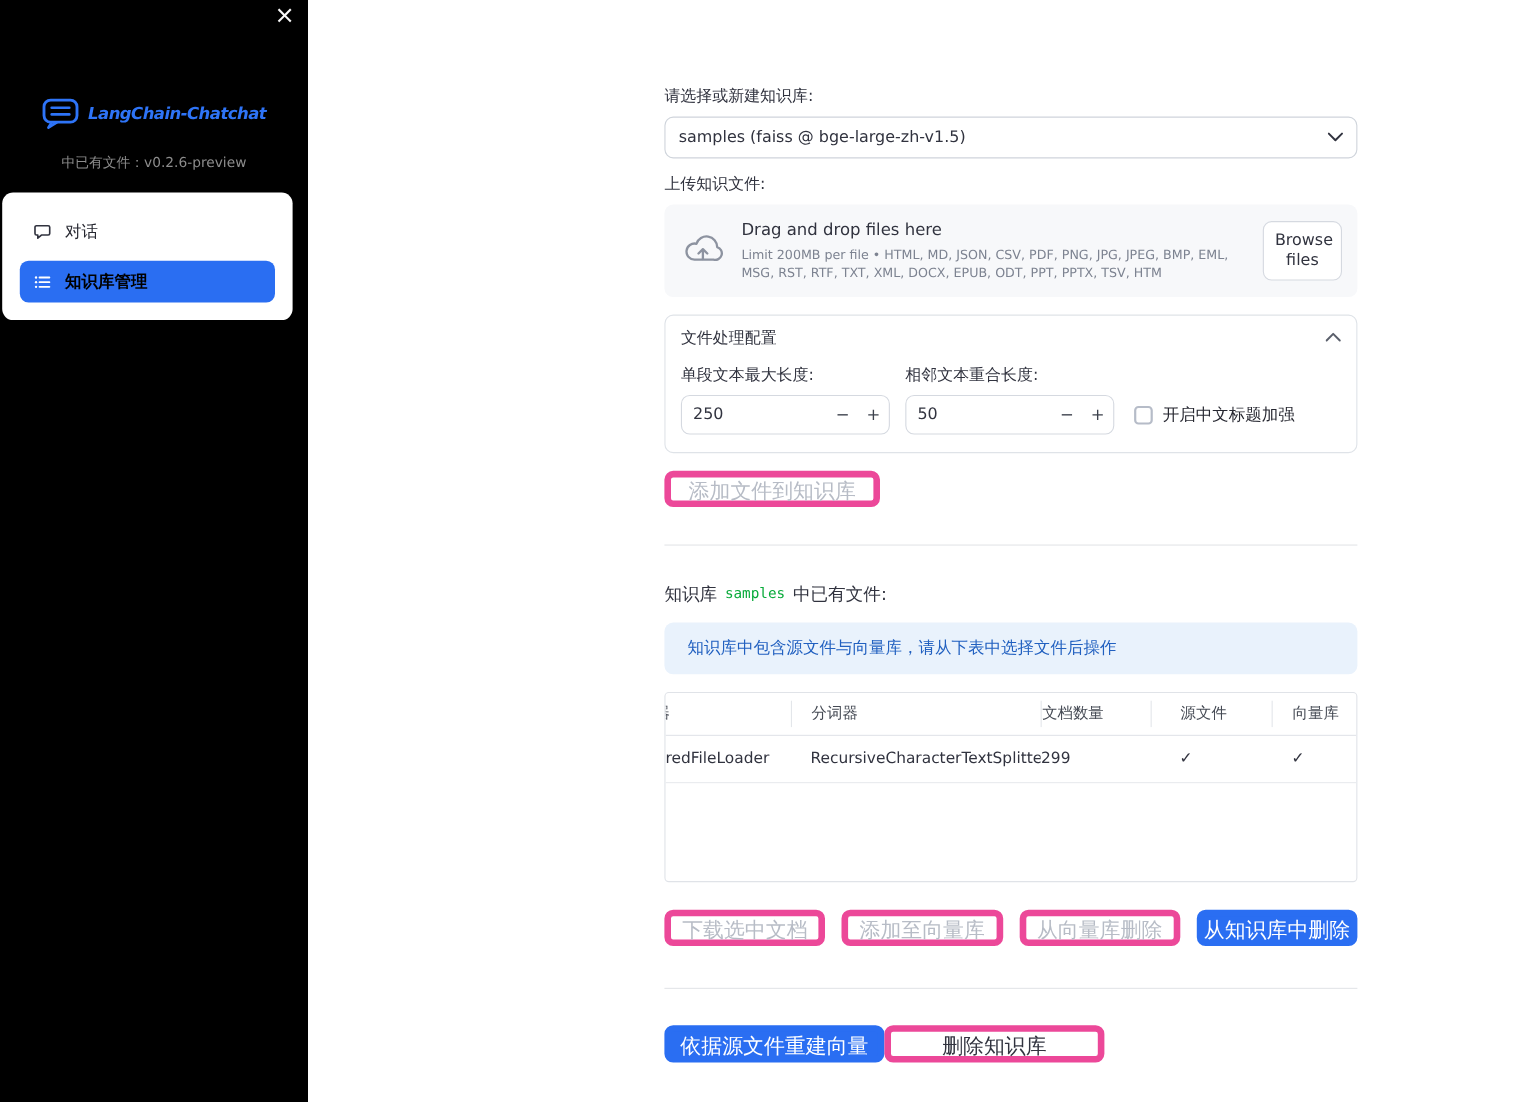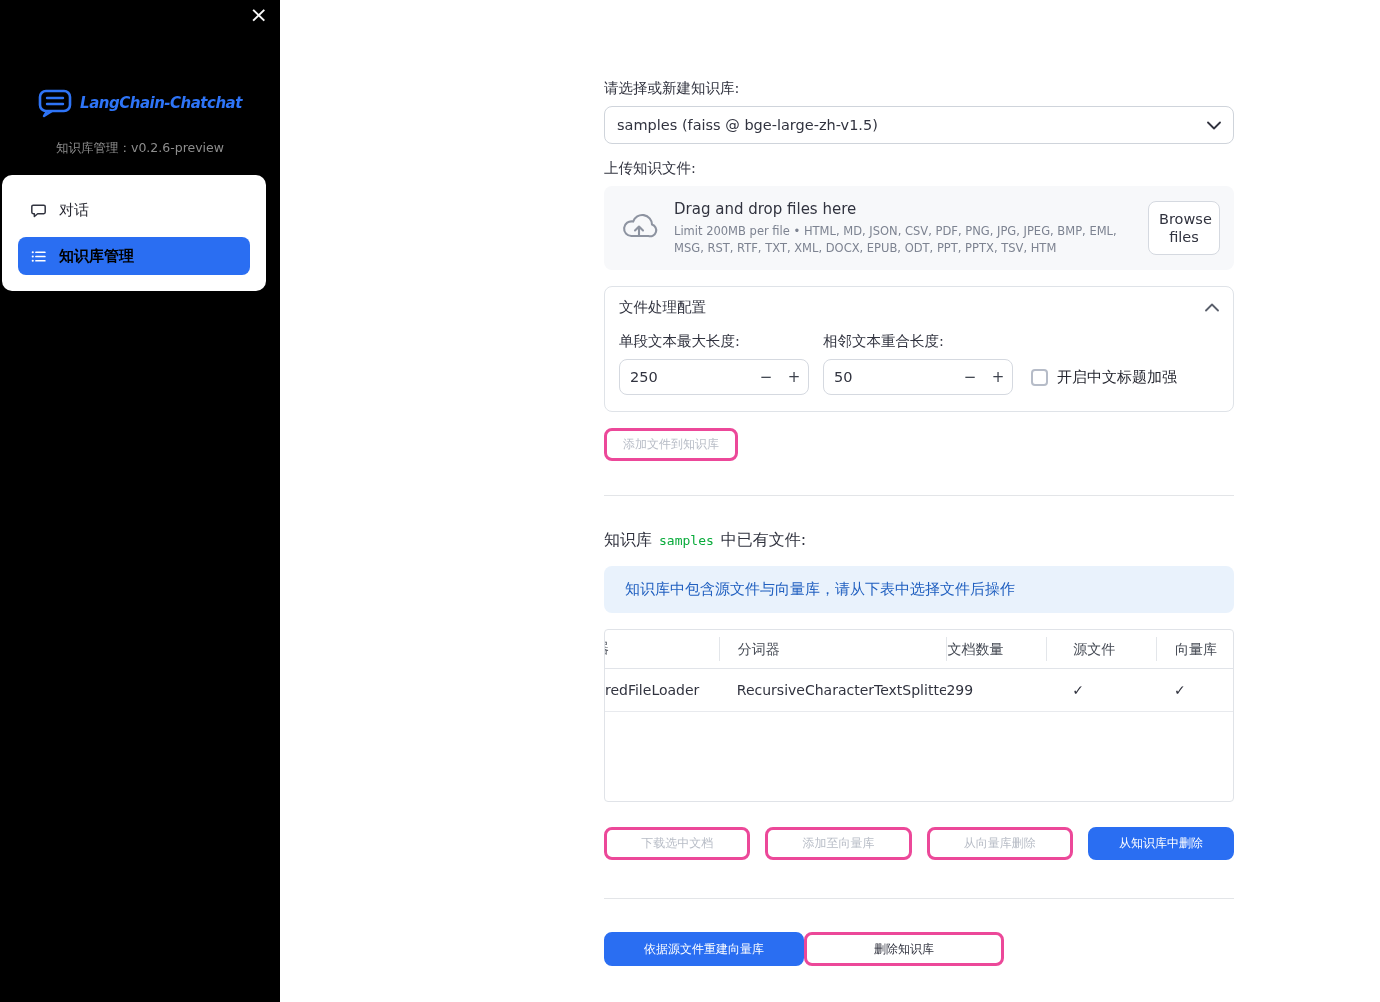--- a/index.html
+++ b/index.html
@@ -52,22 +52,22 @@
   .num-input { display:flex; align-items:center; height:36px; border:1px solid #d5d9e0;
     border-radius:8px; background:#fff; overflow:hidden; }
   .num-val { flex:1; padding-left:10px; font-size:14.5px; }
   .step { width:28px; height:100%; background:none; border:none; color:#3d424d;
     font-size:15px; cursor:pointer; font-family:inherit; }
   .checkbox { margin-left:18px; align-self:flex-end; margin-bottom:8px; display:flex;
     align-items:center; gap:9px; cursor:pointer; }
   .box { width:17px; height:17px; border:2px solid #b6bcc8; border-radius:4px; background:#fff; }
   .checkbox-label { font-size:15px; color:#262730; }
 
-  .btn { height:33px; border-radius:8px; border:3px solid #ec4899; background:#fff;
-    font-size:12px; color:#31333f; cursor:pointer; font-family:inherit; }
+  .btn { height:33px; border-radius:8px; border:6px solid #ec4899; background:#fff;
+    font-size:19px; color:#31333f; cursor:pointer; font-family:inherit; }
   .btn.primary { background:#2a6ef2; border-color:#2a6ef2; color:#fff; }
   .btn.disabled { color:#b7bcc6; }
   .add-btn { margin-top:16px; padding:0 16px; display:block; }
 
   .divider { border:none; border-top:1px solid #e3e5e8; margin:34px 0 32px 0; }
   .divider.d2 { margin:38px 0 33px 0; }
 
   .kb-line { font-size:16px; height:24px; display:flex; align-items:center; color:#31333f; }
   .kb-line code { font-family:"DejaVu Sans Mono","Liberation Mono",monospace;
     font-size:13px; color:#09ab3b; margin:0 7px; }
@@ -110,21 +110,21 @@
         <svg width="34" height="30" viewBox="0 0 34 30">
           <rect x="2" y="3" width="30" height="20" rx="6" fill="none" stroke="#2e74f7" stroke-width="2.6"></rect>
           <line x1="9" y1="10" x2="25" y2="10" stroke="#2e74f7" stroke-width="2.4" stroke-linecap="round"></line>
           <line x1="9" y1="16" x2="25" y2="16" stroke="#2e74f7" stroke-width="2.4" stroke-linecap="round"></line>
           <path d="M9 23 L6 28 L14 23" fill="none" stroke="#2e74f7" stroke-width="2.4" stroke-linejoin="round"></path>
         </svg>
       </span>
       <span class="logo-text">LangChain-Chatchat</span>
     </div>
 
-    <div class="version">知识库管理：v0.2.6-preview</div>
+    <div class="version">中已有文件：v0.2.6-preview</div>
 
     <nav class="nav-panel">
       <div class="nav-item">
         <span class="nav-icon">
           <svg width="17" height="17" viewBox="0 0 16 16">
             <path d="M3 3h10a1.3 1.3 0 0 1 1.3 1.3v5.4A1.3 1.3 0 0 1 13 11H7.2l-3.1 2.7V11H3a1.3 1.3 0 0 1-1.3-1.3V4.3A1.3 1.3 0 0 1 3 3z" fill="none" stroke="#31333f" stroke-width="1.4" stroke-linejoin="round"></path>
           </svg>
         </span>
         <span>对话</span>
       </div>

